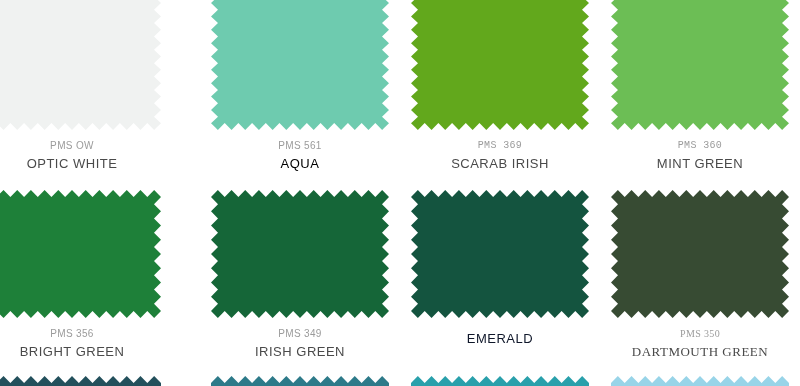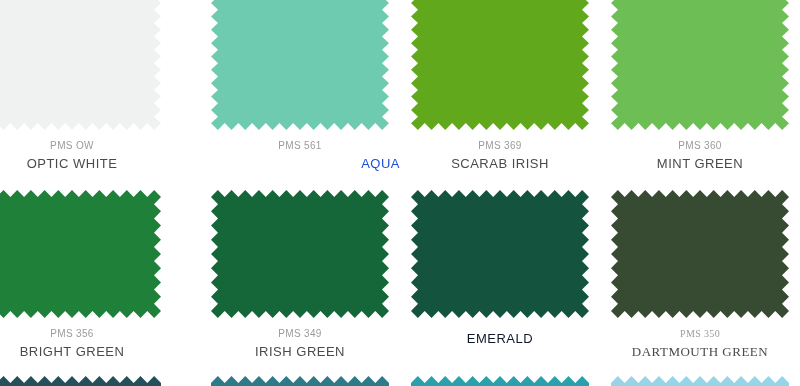--- a/index.html
+++ b/index.html
@@ -105,46 +105,46 @@
     <div class="swatch-cell" style="left: 200px; top: -17px;">
       <div class="swatch-chip" style="height: 147px;">
         <div class="swatch-body">
           <svg viewBox="0 0 178 147" preserveAspectRatio="none">
             <path d="M0.00,7.00 L6.85,0.00 L13.69,7.00 L20.54,0.00 L27.38,7.00 L34.23,0.00 L41.08,7.00 L47.92,0.00 L54.77,7.00 L61.62,0.00 L68.46,7.00 L75.31,0.00 L82.15,7.00 L89.00,0.00 L95.85,7.00 L102.69,0.00 L109.54,7.00 L116.38,0.00 L123.23,7.00 L130.08,0.00 L136.92,7.00 L143.77,0.00 L150.62,7.00 L157.46,0.00 L164.31,7.00 L171.15,0.00 L178.00,7.00 L171.00,0.00 L178.00,6.68 L171.00,13.36 L178.00,20.05 L171.00,26.73 L178.00,33.41 L171.00,40.09 L178.00,46.77 L171.00,53.45 L178.00,60.14 L171.00,66.82 L178.00,73.50 L171.00,80.18 L178.00,86.86 L171.00,93.55 L178.00,100.23 L171.00,106.91 L178.00,113.59 L171.00,120.27 L178.00,126.95 L171.00,133.64 L178.00,140.32 L171.00,147.00 L178.00,140.00 L171.15,147.00 L164.31,140.00 L157.46,147.00 L150.62,140.00 L143.77,147.00 L136.92,140.00 L130.08,147.00 L123.23,140.00 L116.38,147.00 L109.54,140.00 L102.69,147.00 L95.85,140.00 L89.00,147.00 L82.15,140.00 L75.31,147.00 L68.46,140.00 L61.62,147.00 L54.77,140.00 L47.92,147.00 L41.08,140.00 L34.23,147.00 L27.38,140.00 L20.54,147.00 L13.69,140.00 L6.85,147.00 L0.00,140.00 L7.00,147.00 L0.00,140.32 L7.00,133.64 L0.00,126.95 L7.00,120.27 L0.00,113.59 L7.00,106.91 L0.00,100.23 L7.00,93.55 L0.00,86.86 L7.00,80.18 L0.00,73.50 L7.00,66.82 L0.00,60.14 L7.00,53.45 L0.00,46.77 L7.00,40.09 L0.00,33.41 L7.00,26.73 L0.00,20.05 L7.00,13.36 L0.00,6.68 L7.00,0.00 Z" fill="#6ecbaf"></path>
           </svg>
         </div>
       </div>
       <div class="swatch-caption">
         <span class="pms-code" style="color: rgb(155, 155, 155);">PMS 561</span>
-        <span class="color-name" style="color: #1d4ed8; text-align: right;">AQUA</span>
+        <span class="color-name" style="color: #000000;">AQUA</span>
       </div>
     </div>
     <div class="swatch-cell" style="left: 400px; top: -17px;">
       <div class="swatch-chip" style="height: 147px;">
         <div class="swatch-body">
           <svg viewBox="0 0 178 147" preserveAspectRatio="none">
             <path d="M0.00,7.00 L6.85,0.00 L13.69,7.00 L20.54,0.00 L27.38,7.00 L34.23,0.00 L41.08,7.00 L47.92,0.00 L54.77,7.00 L61.62,0.00 L68.46,7.00 L75.31,0.00 L82.15,7.00 L89.00,0.00 L95.85,7.00 L102.69,0.00 L109.54,7.00 L116.38,0.00 L123.23,7.00 L130.08,0.00 L136.92,7.00 L143.77,0.00 L150.62,7.00 L157.46,0.00 L164.31,7.00 L171.15,0.00 L178.00,7.00 L171.00,0.00 L178.00,6.68 L171.00,13.36 L178.00,20.05 L171.00,26.73 L178.00,33.41 L171.00,40.09 L178.00,46.77 L171.00,53.45 L178.00,60.14 L171.00,66.82 L178.00,73.50 L171.00,80.18 L178.00,86.86 L171.00,93.55 L178.00,100.23 L171.00,106.91 L178.00,113.59 L171.00,120.27 L178.00,126.95 L171.00,133.64 L178.00,140.32 L171.00,147.00 L178.00,140.00 L171.15,147.00 L164.31,140.00 L157.46,147.00 L150.62,140.00 L143.77,147.00 L136.92,140.00 L130.08,147.00 L123.23,140.00 L116.38,147.00 L109.54,140.00 L102.69,147.00 L95.85,140.00 L89.00,147.00 L82.15,140.00 L75.31,147.00 L68.46,140.00 L61.62,147.00 L54.77,140.00 L47.92,147.00 L41.08,140.00 L34.23,147.00 L27.38,140.00 L20.54,147.00 L13.69,140.00 L6.85,147.00 L0.00,140.00 L7.00,147.00 L0.00,140.32 L7.00,133.64 L0.00,126.95 L7.00,120.27 L0.00,113.59 L7.00,106.91 L0.00,100.23 L7.00,93.55 L0.00,86.86 L7.00,80.18 L0.00,73.50 L7.00,66.82 L0.00,60.14 L7.00,53.45 L0.00,46.77 L7.00,40.09 L0.00,33.41 L7.00,26.73 L0.00,20.05 L7.00,13.36 L0.00,6.68 L7.00,0.00 Z" fill="#62a81c"></path>
           </svg>
         </div>
       </div>
       <div class="swatch-caption">
-        <span class="pms-code" style="color: rgb(155, 155, 155);">PMS 369</span>
+        <span class="pms-code" style="color: rgb(155, 155, 155); font-family: Liberation Mono, monospace;">PMS 369</span>
         <span class="color-name" style="color: rgb(74, 74, 74);">SCARAB IRISH</span>
       </div>
     </div>
     <div class="swatch-cell" style="left: 600px; top: -17px;">
       <div class="swatch-chip" style="height: 147px;">
         <div class="swatch-body">
           <svg viewBox="0 0 178 147" preserveAspectRatio="none">
             <path d="M0.00,7.00 L6.85,0.00 L13.69,7.00 L20.54,0.00 L27.38,7.00 L34.23,0.00 L41.08,7.00 L47.92,0.00 L54.77,7.00 L61.62,0.00 L68.46,7.00 L75.31,0.00 L82.15,7.00 L89.00,0.00 L95.85,7.00 L102.69,0.00 L109.54,7.00 L116.38,0.00 L123.23,7.00 L130.08,0.00 L136.92,7.00 L143.77,0.00 L150.62,7.00 L157.46,0.00 L164.31,7.00 L171.15,0.00 L178.00,7.00 L171.00,0.00 L178.00,6.68 L171.00,13.36 L178.00,20.05 L171.00,26.73 L178.00,33.41 L171.00,40.09 L178.00,46.77 L171.00,53.45 L178.00,60.14 L171.00,66.82 L178.00,73.50 L171.00,80.18 L178.00,86.86 L171.00,93.55 L178.00,100.23 L171.00,106.91 L178.00,113.59 L171.00,120.27 L178.00,126.95 L171.00,133.64 L178.00,140.32 L171.00,147.00 L178.00,140.00 L171.15,147.00 L164.31,140.00 L157.46,147.00 L150.62,140.00 L143.77,147.00 L136.92,140.00 L130.08,147.00 L123.23,140.00 L116.38,147.00 L109.54,140.00 L102.69,147.00 L95.85,140.00 L89.00,147.00 L82.15,140.00 L75.31,147.00 L68.46,140.00 L61.62,147.00 L54.77,140.00 L47.92,147.00 L41.08,140.00 L34.23,147.00 L27.38,140.00 L20.54,147.00 L13.69,140.00 L6.85,147.00 L0.00,140.00 L7.00,147.00 L0.00,140.32 L7.00,133.64 L0.00,126.95 L7.00,120.27 L0.00,113.59 L7.00,106.91 L0.00,100.23 L7.00,93.55 L0.00,86.86 L7.00,80.18 L0.00,73.50 L7.00,66.82 L0.00,60.14 L7.00,53.45 L0.00,46.77 L7.00,40.09 L0.00,33.41 L7.00,26.73 L0.00,20.05 L7.00,13.36 L0.00,6.68 L7.00,0.00 Z" fill="#6cbe55"></path>
           </svg>
         </div>
       </div>
       <div class="swatch-caption">
-        <span class="pms-code" style="color: rgb(155, 155, 155);">PMS 360</span>
+        <span class="pms-code" style="color: rgb(155, 155, 155); font-family: Liberation Mono, monospace;">PMS 360</span>
         <span class="color-name" style="color: rgb(74, 74, 74);">MINT GREEN</span>
       </div>
     </div>
     <div class="swatch-cell" style="left: -28px; top: 190px;">
       <div class="swatch-chip" style="height: 128px;">
         <div class="swatch-body">
           <svg viewBox="0 0 178 128" preserveAspectRatio="none">
             <path d="M0.00,7.00 L6.85,0.00 L13.69,7.00 L20.54,0.00 L27.38,7.00 L34.23,0.00 L41.08,7.00 L47.92,0.00 L54.77,7.00 L61.62,0.00 L68.46,7.00 L75.31,0.00 L82.15,7.00 L89.00,0.00 L95.85,7.00 L102.69,0.00 L109.54,7.00 L116.38,0.00 L123.23,7.00 L130.08,0.00 L136.92,7.00 L143.77,0.00 L150.62,7.00 L157.46,0.00 L164.31,7.00 L171.15,0.00 L178.00,7.00 L171.00,0.00 L178.00,7.11 L171.00,14.22 L178.00,21.33 L171.00,28.44 L178.00,35.56 L171.00,42.67 L178.00,49.78 L171.00,56.89 L178.00,64.00 L171.00,71.11 L178.00,78.22 L171.00,85.33 L178.00,92.44 L171.00,99.56 L178.00,106.67 L171.00,113.78 L178.00,120.89 L171.00,128.00 L178.00,121.00 L171.15,128.00 L164.31,121.00 L157.46,128.00 L150.62,121.00 L143.77,128.00 L136.92,121.00 L130.08,128.00 L123.23,121.00 L116.38,128.00 L109.54,121.00 L102.69,128.00 L95.85,121.00 L89.00,128.00 L82.15,121.00 L75.31,128.00 L68.46,121.00 L61.62,128.00 L54.77,121.00 L47.92,128.00 L41.08,121.00 L34.23,128.00 L27.38,121.00 L20.54,128.00 L13.69,121.00 L6.85,128.00 L0.00,121.00 L7.00,128.00 L0.00,120.89 L7.00,113.78 L0.00,106.67 L7.00,99.56 L0.00,92.44 L7.00,85.33 L0.00,78.22 L7.00,71.11 L0.00,64.00 L7.00,56.89 L0.00,49.78 L7.00,42.67 L0.00,35.56 L7.00,28.44 L0.00,21.33 L7.00,14.22 L0.00,7.11 L7.00,0.00 Z" fill="#1e8039"></path>
           </svg>
         </div>

